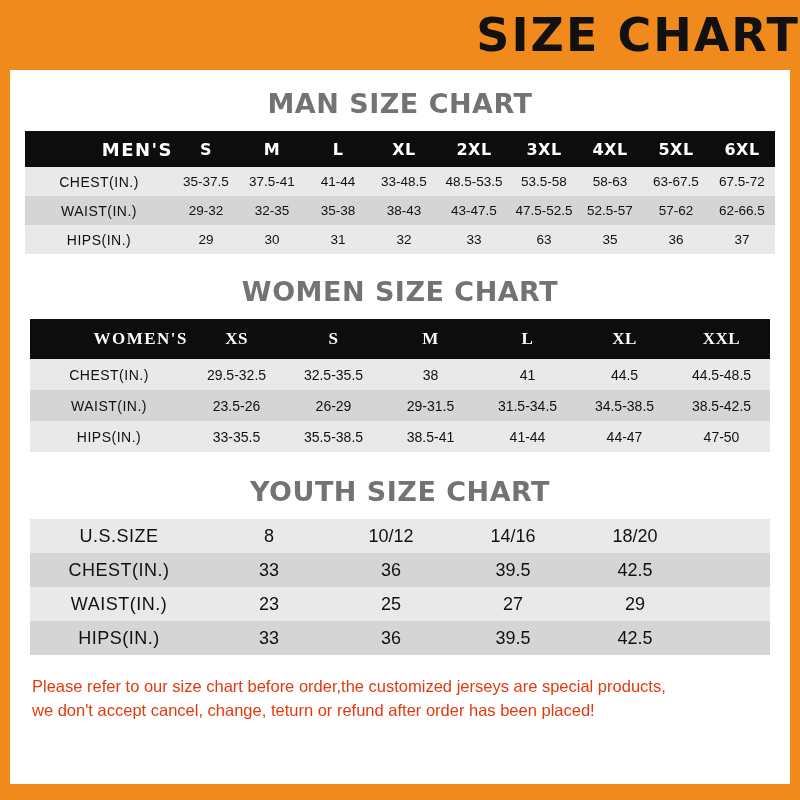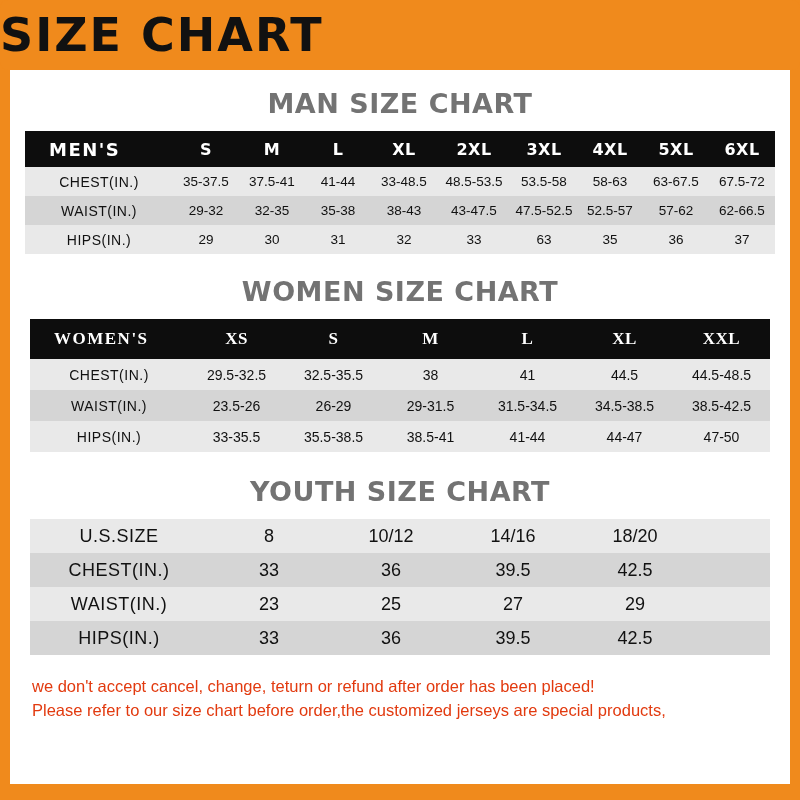--- a/index.html
+++ b/index.html
@@ -20,21 +20,21 @@
     background: #ffffff;
     box-sizing: border-box;
     border-left: 10px solid #f08a1c;
     border-right: 10px solid #f08a1c;
   }
   .banner {
     background: #f08a1c;
     height: 70px;
     display: flex;
     align-items: center;
-    justify-content: flex-start;
+    justify-content: flex-end;
     margin: 0 -10px;
     border-radius: 8px;
   }
   .banner-title {
     font-family: "DejaVu Sans", sans-serif;
     font-weight: bold;
     font-size: 46px;
     letter-spacing: 2px;
     color: #111111;
   }
@@ -66,22 +66,22 @@
     color: #ffffff;
   }
   .hdr-row td {
     height: 36px;
     font-family: "DejaVu Sans", sans-serif;
     font-weight: bold;
     font-size: 16px;
     letter-spacing: 0.5px;
   }
   .hdr-row td.row-label {
-    text-align: left;
-    padding-left: 24px;
+    text-align: right;
+    padding-left: 6px;
     font-size: 18px;
     letter-spacing: 1.5px;
   }
   .data-row td {
     height: 29px;
     font-size: 13.5px;
     color: #111111;
     font-family: "Liberation Sans", sans-serif;
   }
   .data-row td.row-label {
@@ -287,18 +287,18 @@
       <td>33</td>
       <td>36</td>
       <td>39.5</td>
       <td>42.5</td>
       <td></td>
     </tr>
   </tbody>
     </table>
 
   <div class="footer-note">
+    <div>Please refer to our size chart before order,the customized jerseys are special products,</div>
     <div>we don't accept cancel, change, teturn or refund after order has been placed!</div>
-    <div>Please refer to our size chart before order,the customized jerseys are special products,</div>
   </div>
 
   <div class="bottom-bar"></div>
 </div>
 
 </body></html>

